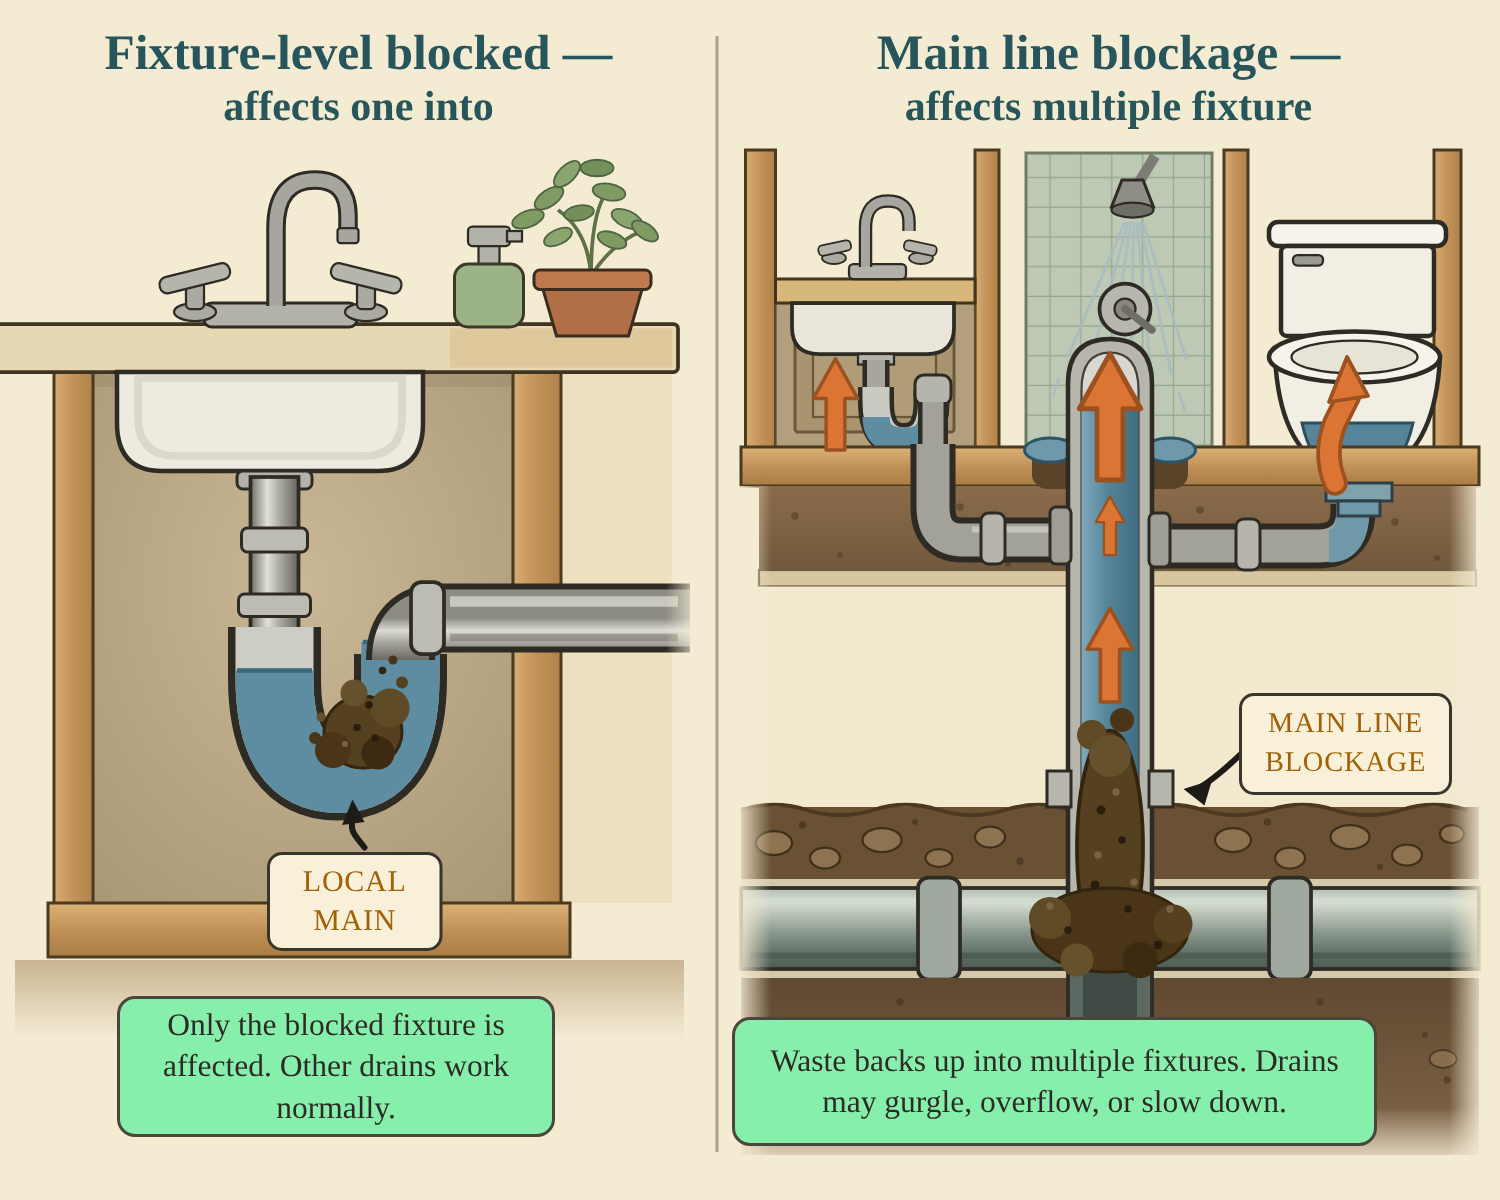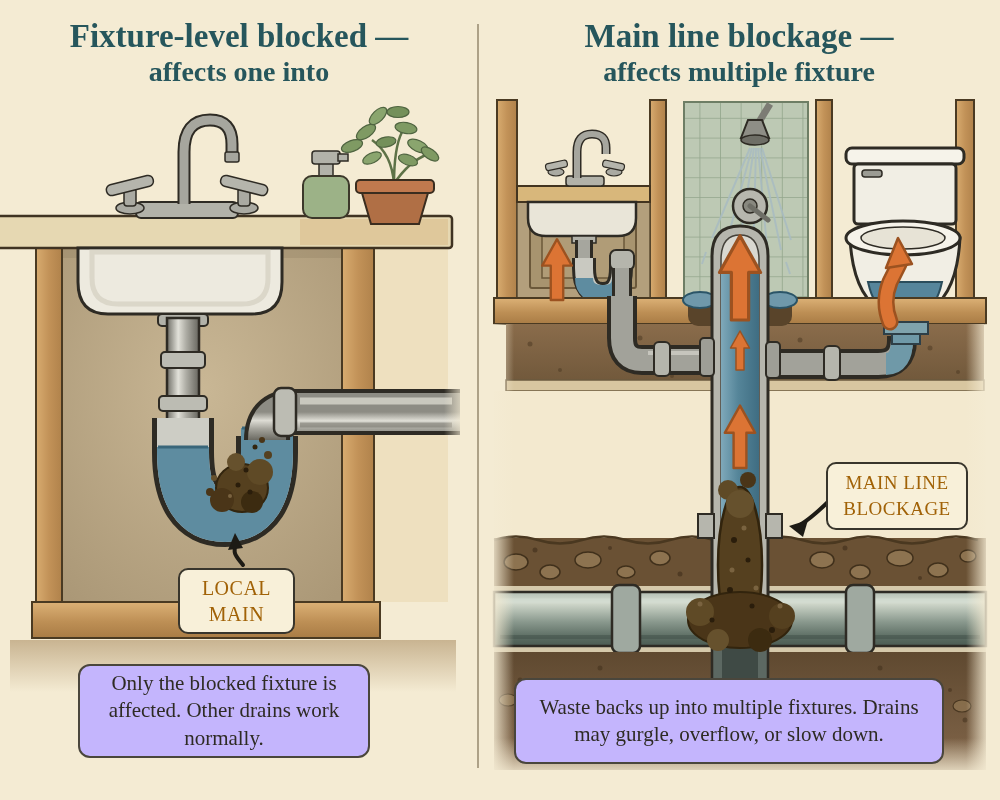--- a/index.html
+++ b/index.html
@@ -24,27 +24,27 @@
   .title-right{left:478px;top:18px;width:522px;}
   .tag-label{
     position:absolute;background:#f8f0d9;border:2.5px solid #38352c;
     border-radius:10px;display:flex;flex-direction:column;align-items:center;
     justify-content:center;color:#a16207;font-weight:400;
     letter-spacing:.5px;text-align:center;box-sizing:border-box;
   }
   .tag-local{left:178px;top:568px;width:117px;height:66px;font-size:20px;line-height:1.3;}
   .tag-main{left:826px;top:462px;width:142px;height:68px;font-size:19px;line-height:1.35;}
   .caption{
-    position:absolute;background:#c4b5fd;border:2px solid #4a463c;
+    position:absolute;background:#86efac;border:2px solid #4a463c;
     border-radius:12px;display:flex;align-items:center;justify-content:center;
     color:#2e2b24;text-align:center;box-sizing:border-box;
     line-height:1.3;padding:6px 14px;
   }
   .caption-left{left:78px;top:664px;width:292px;height:94px;font-size:21px;}
-  .caption-right{left:514px;top:678px;width:430px;height:86px;font-size:21px;padding:6px 10px;}
+  .caption-right{left:488px;top:678px;width:430px;height:86px;font-size:21px;padding:6px 10px;}
 </style>
 </head>
 <body>
 
 <div class="stage">
 
 <svg class="scene" width="1000" height="800" viewBox="0 0 1000 800">
   <defs>
     <linearGradient id="woodV" x1="0" y1="0" x2="1" y2="0">
       <stop offset="0" stop-color="#d8ac70"></stop>

